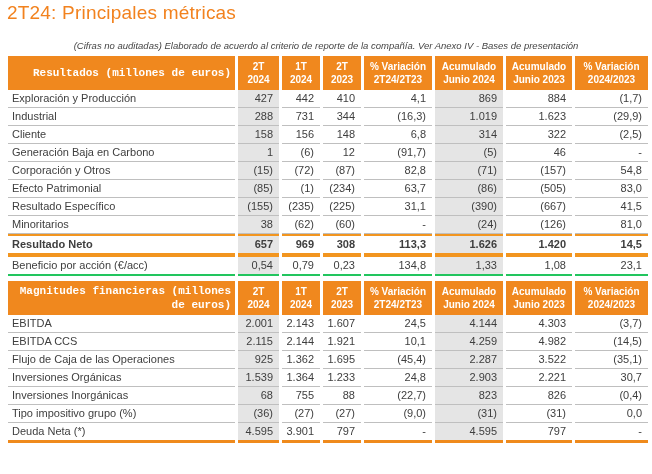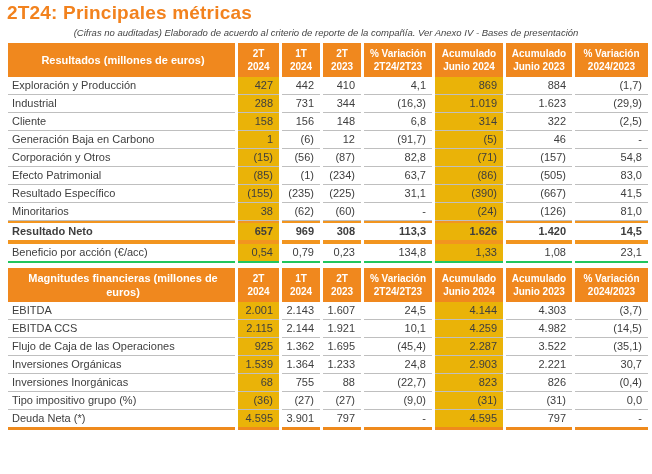--- a/index.html
+++ b/index.html
@@ -12,22 +12,22 @@
   .page {
     width: 652px;
     height: 474px;
     overflow: hidden;
     box-sizing: border-box;
     padding-top: 2px;
   }
   .title {
     color: #f2821e;
     font-size: 19px;
-    font-weight: bold;
-    margin: 0 0 3px 7px;
+    font-weight: normal;
+    margin: 0 0 16px 7px;
     letter-spacing: 0.2px;
   }
   .subtitle {
     font-size: 9.5px;
     font-style: italic;
     color: #454545;
     text-align: center;
     margin: 0 0 5px 0;
   }
   table.metrics {
@@ -43,37 +43,38 @@
     color: #ffffff;
     font-size: 10px;
     font-weight: bold;
     text-align: center;
     vertical-align: middle;
     height: 32px;
     padding: 1px 1px;
     line-height: 1.3;
   }
   th.section-label {
-    text-align: center;
+    text-align: right;
     font-size: 11px;
     padding: 1px 4px 1px 7px;
+    font-family: Liberation Mono, monospace;
   }
   td {
     border-bottom: 1px solid #bfbfbf;
     padding: 2px 6px 3px 2px;
     text-align: right;
     white-space: nowrap;
     overflow: hidden;
     vertical-align: middle;
   }
   td.label {
     text-align: left;
     padding-left: 4px;
   }
-  td.shaded { background: #eab308; }
+  td.shaded { background: #e5e5e5; }
   tr.total td {
     font-weight: bold;
     border-top: 2px solid #f2951f;
     border-bottom: 2px solid #f2951f;
   }
   tr.highlight td {
     border-top: 2px solid #f2951f;
     border-bottom: 2px solid #22c55e;
   }
   tr.last td { border-bottom: 3px solid #ef8a1c; }
@@ -170,21 +171,21 @@
           <td>(6)</td>
           <td>12</td>
           <td>(91,7)</td>
           <td class="shaded">(5)</td>
           <td>46</td>
           <td>-</td>
         </tr>
         <tr class="regular">
           <td class="label">Corporación y Otros</td>
           <td class="shaded">(15)</td>
-          <td>(56)</td>
+          <td>(72)</td>
           <td>(87)</td>
           <td>82,8</td>
           <td class="shaded">(71)</td>
           <td>(157)</td>
           <td>54,8</td>
         </tr>
         <tr class="regular">
           <td class="label">Efecto Patrimonial</td>
           <td class="shaded">(85)</td>
           <td>(1)</td>

